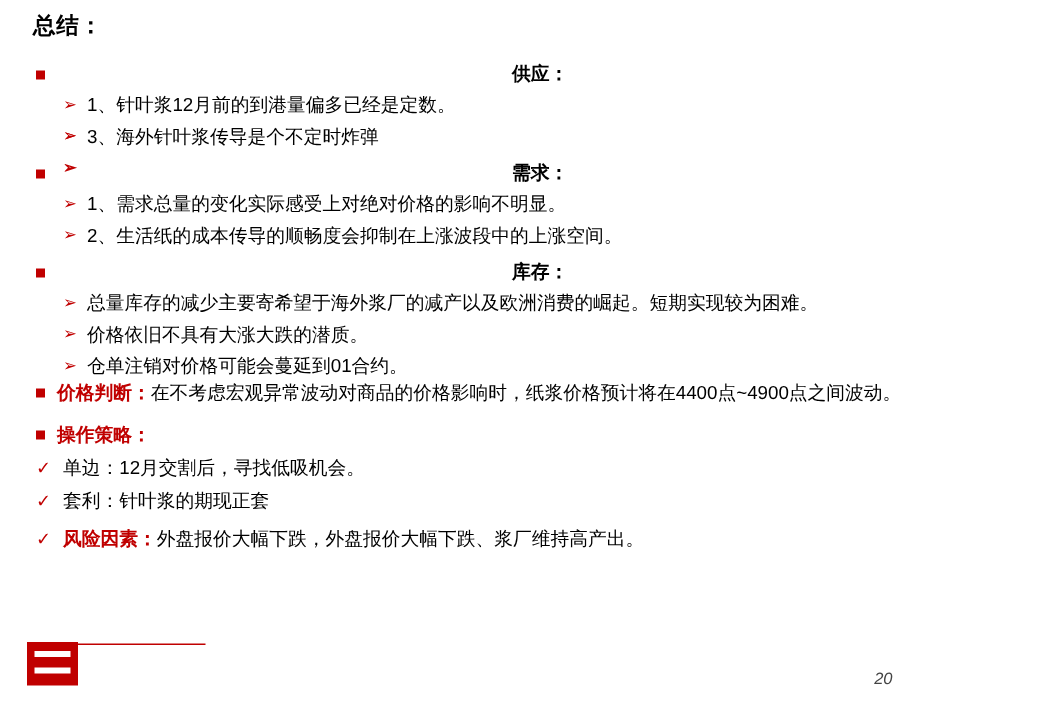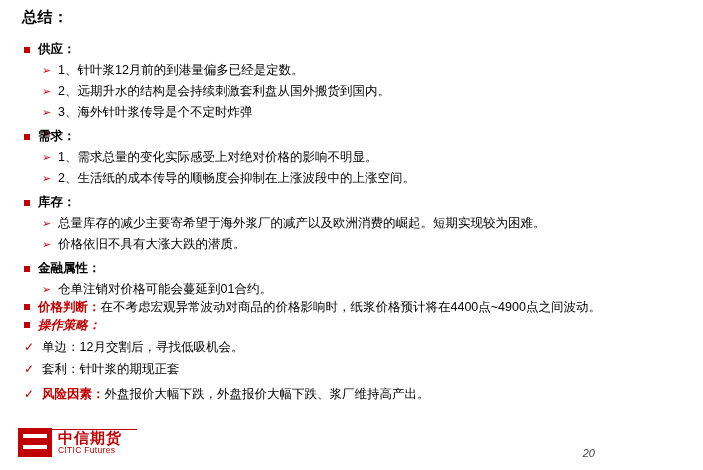--- a/index.html
+++ b/index.html
@@ -37,20 +37,21 @@
     width: 660px;
   }
   
   .l1 {
     position: relative;
     padding-left: 16px;
     margin-top: 7px;
     font-size: 12.5px;
     font-weight: bold;
     line-height: 17px;
+    text-align: center;
   }
   .l1 > .sq {
     position: absolute;
     left: 2px;
     top: 6px;
     width: 6px;
     height: 6px;
     background: #c00000;
   }
   
@@ -103,23 +104,23 @@
     height: 6px;
     background: #c00000;
   }
   .judge .lab {
     color: #c00000;
     font-weight: bold;
   }
   .strat {
     position: relative;
     padding-left: 16px;
-    font-size: 12.5px;
-    line-height: 18px;
-    font-style: italic;
+    margin-top: 10px;
+    font-size: 12.5px;
+    line-height: 18px;
   }
   .strat > .sq {
     position: absolute;
     left: 2px;
     top: 6px;
     width: 6px;
     height: 6px;
     background: #c00000;
   }
   .strat .lab {
@@ -222,21 +223,20 @@
     <div class="l1">
       <span class="sq"></span>
       <span>供应：</span>
     </div>
     <div class="l2">
       <span class="ar">➢</span>
       <span>1、针叶浆12月前的到港量偏多已经是定数。</span>
     </div>
     <div class="l2">
       <span class="ar">➢</span>
-      <span>2、远期升水的结构是会持续刺激套利盘从国外搬货到国内。</span>
     </div>
     <div class="l2">
       <span class="ar">➢</span>
       <span>3、海外针叶浆传导是个不定时炸弹</span>
     </div>
     <div class="l2 red">
       <span class="ar">➢</span>
     </div>
 
     <div class="l1">
@@ -258,24 +258,20 @@
     </div>
     <div class="l2">
       <span class="ar">➢</span>
       <span>总量库存的减少主要寄希望于海外浆厂的减产以及欧洲消费的崛起。短期实现较为困难。</span>
     </div>
     <div class="l2">
       <span class="ar">➢</span>
       <span>价格依旧不具有大涨大跌的潜质。</span>
     </div>
 
-    <div class="l1">
-      <span class="sq"></span>
-      <span>金融属性：</span>
-    </div>
     <div class="l2">
       <span class="ar">➢</span>
       <span>仓单注销对价格可能会蔓延到01合约。</span>
     </div>
 
     <div class="judge">
       <span class="sq"></span>
       <span class="lab">价格判断</span><span class="lab">：</span><span>在不考虑宏观异常波动对商品的价格影响时，纸浆价格预计将在4400点~4900点之间波动。</span>
     </div>
 
@@ -296,21 +292,17 @@
       <span class="ck">✓</span>
       <span class="lab">风险因素</span><span class="lab">：</span><span>外盘报价大幅下跌，外盘报价大幅下跌、浆厂维持高产出。</span>
     </div>
 
   </div>
 
   <div class="footer-rule"></div>
 
   <div class="logo-wrap">
     <div class="logo-mark"></div>
-    <div class="logo-text">
-      <div class="logo-cn">中信期货</div>
-      <div class="logo-en">CITIC Futures</div>
-    </div>
   </div>
 
   <div class="page-no">20</div>
 
 </div>
 
 </body></html>

